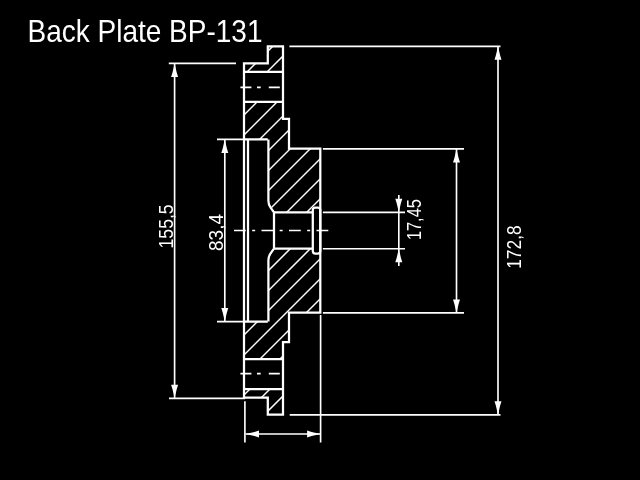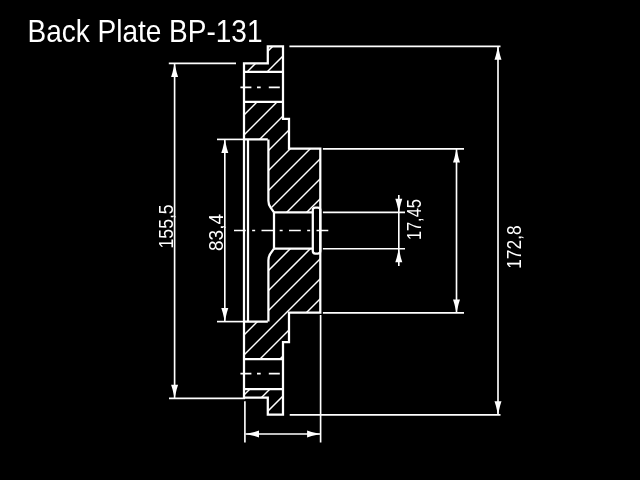--- a/index.html
+++ b/index.html
@@ -1,16 +1,16 @@
 <!DOCTYPE html>
 <html><head>
 <meta charset="utf-8">
 <style>
   html,body{margin:0;padding:0;background:#000;}
-  #page{width:640px;height:480px;background:#000;position:relative;overflow:hidden;}
+  #page{width:640px;height:480px;background:#000;position:relative;overflow:hidden;border-radius:8px;}
   svg{position:absolute;left:0;top:0;}
   text{font-family:"Liberation Sans", sans-serif;fill:#fff;}
 </style>
 </head>
 <body>
 
 <div id="page">
 <svg width="640" height="480" viewBox="0 0 640 480">
   <defs>
     <clipPath id="hatchclip">

